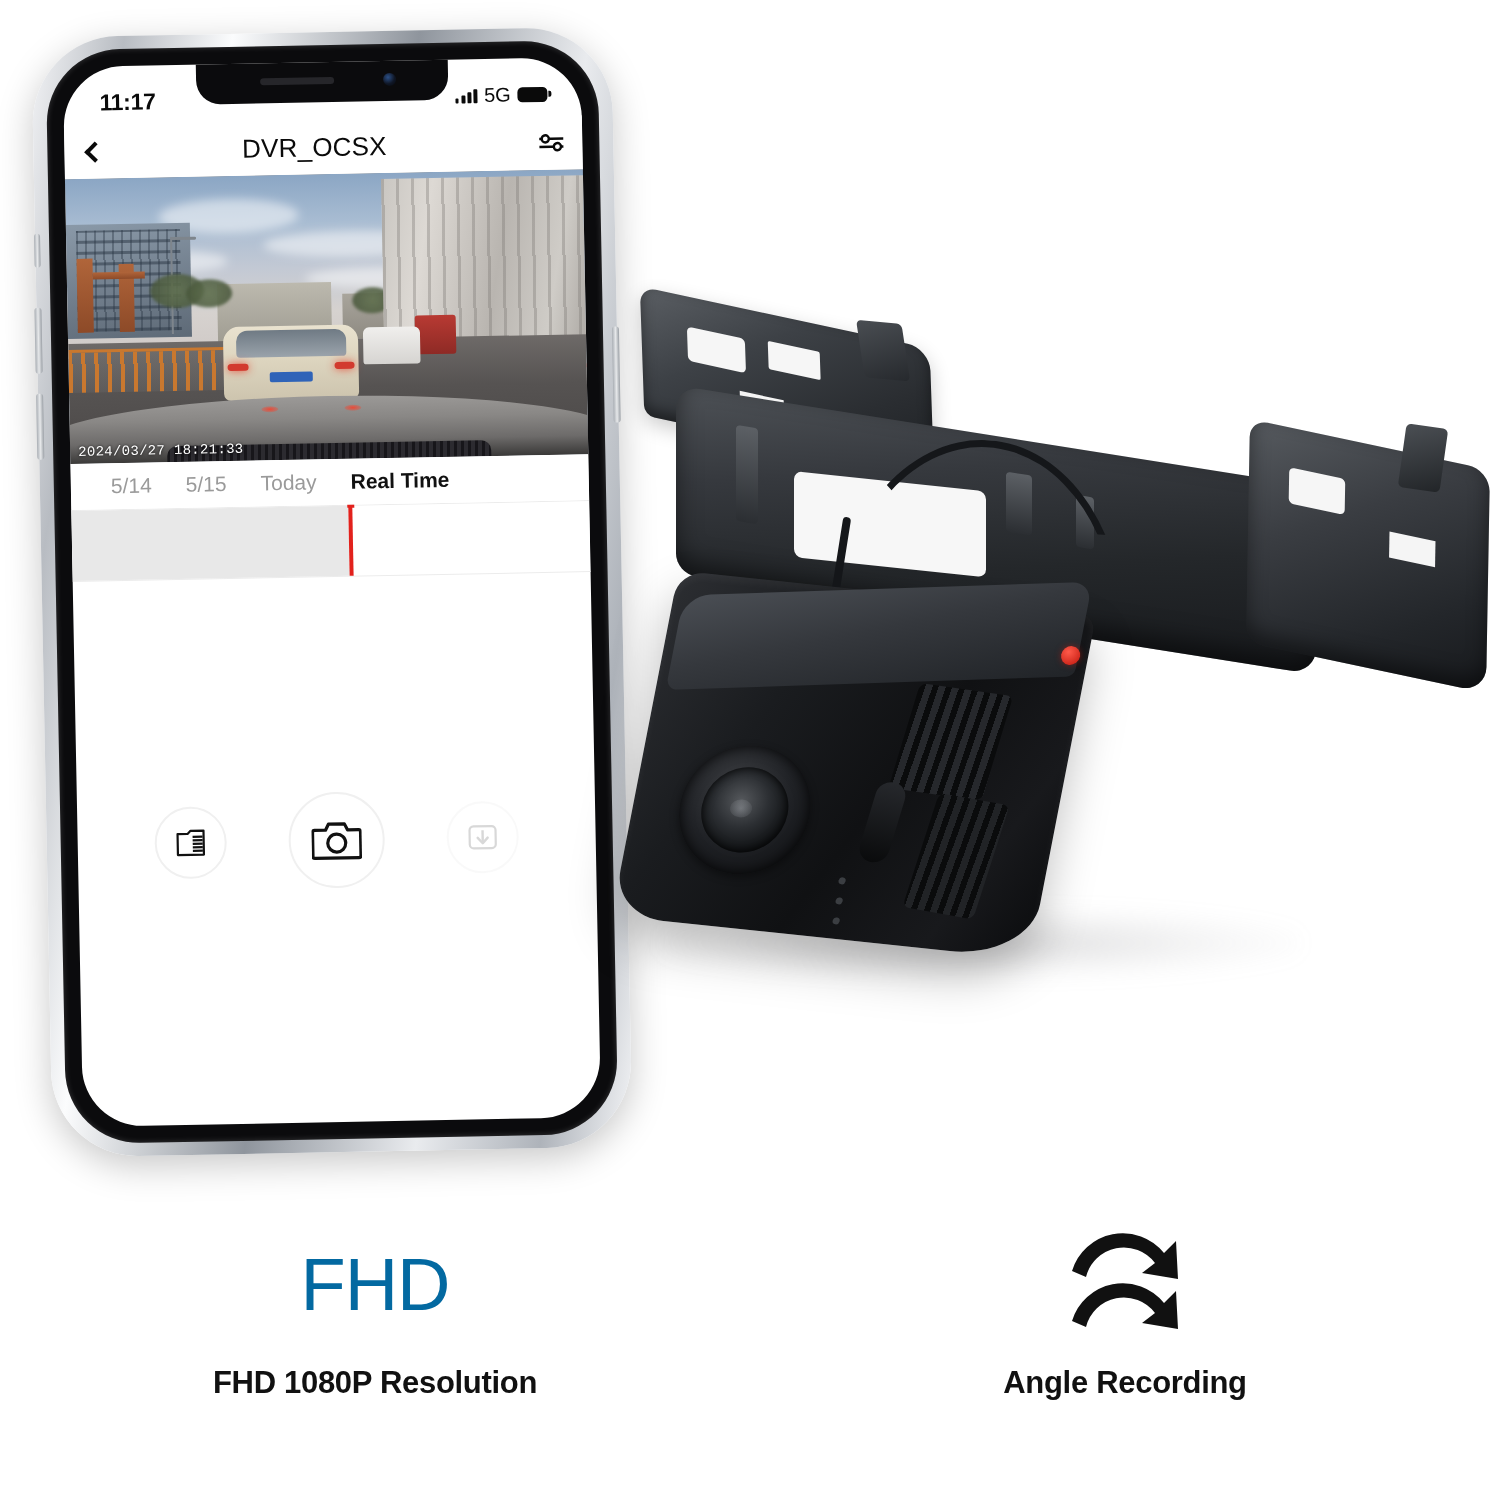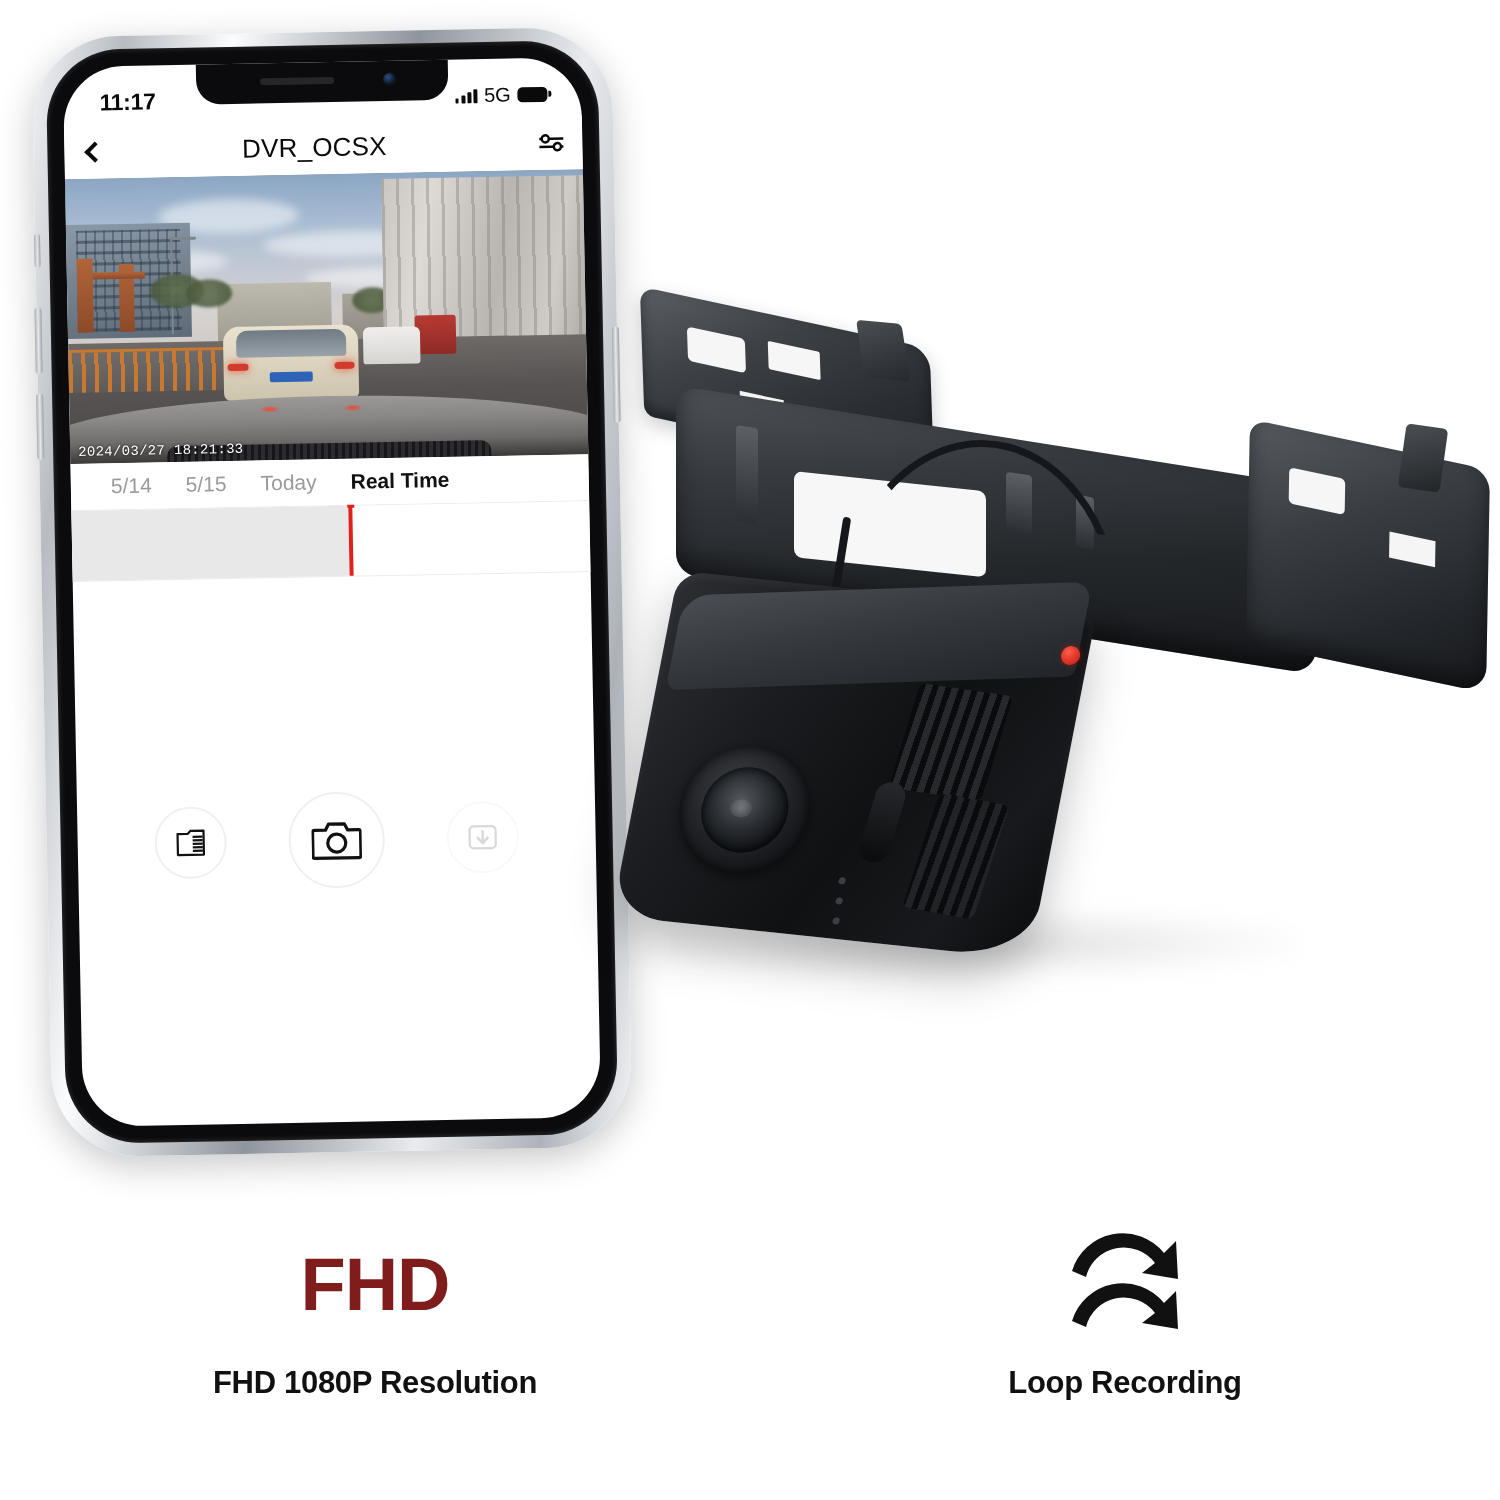--- a/index.html
+++ b/index.html
@@ -622,22 +622,22 @@
   }
   .feat-label {
     font-size: 31px;
     font-weight: bold;
     color: #111111;
     letter-spacing: -0.3px;
     white-space: nowrap;
   }
   .fhd-big {
     font-size: 74px;
-    font-weight: bold;
-    color: #7f1d1d;
+    font-weight: normal;
+    color: #0369a1;
     line-height: 0.92;
     letter-spacing: -1px;
     text-align: center;
   }
   .fhd-sub {
     font-size: 58px;
     font-weight: bold;
     color: #111111;
     line-height: 1.02;
     letter-spacing: -0.5px;
@@ -838,20 +838,20 @@
       <div class="feat-label">FHD 1080P Resolution</div>
     </div>
 
     <div class="feature">
       <div class="feat-icon">
         <svg width="146" height="140" viewBox="0 0 146 140">
           <path d="M20 56 A 53 53 0 0 1 112 38 L124 26 L126 64 L90 58 L103 48 A 39 39 0 0 0 34 62 Z" fill="#111111"></path>
           <path d="M126 84 A 53 53 0 0 1 34 102 L22 114 L20 76 L56 82 L43 92 A 39 39 0 0 0 112 78 Z" fill="#111111" transform="rotate(180 73 95)"></path>
         </svg>
       </div>
-      <div class="feat-label">Loop Recording</div>
+      <div class="feat-label">Angle Recording</div>
     </div>
 
 
 
   </div>
 
 </div>
 
 </body></html>

